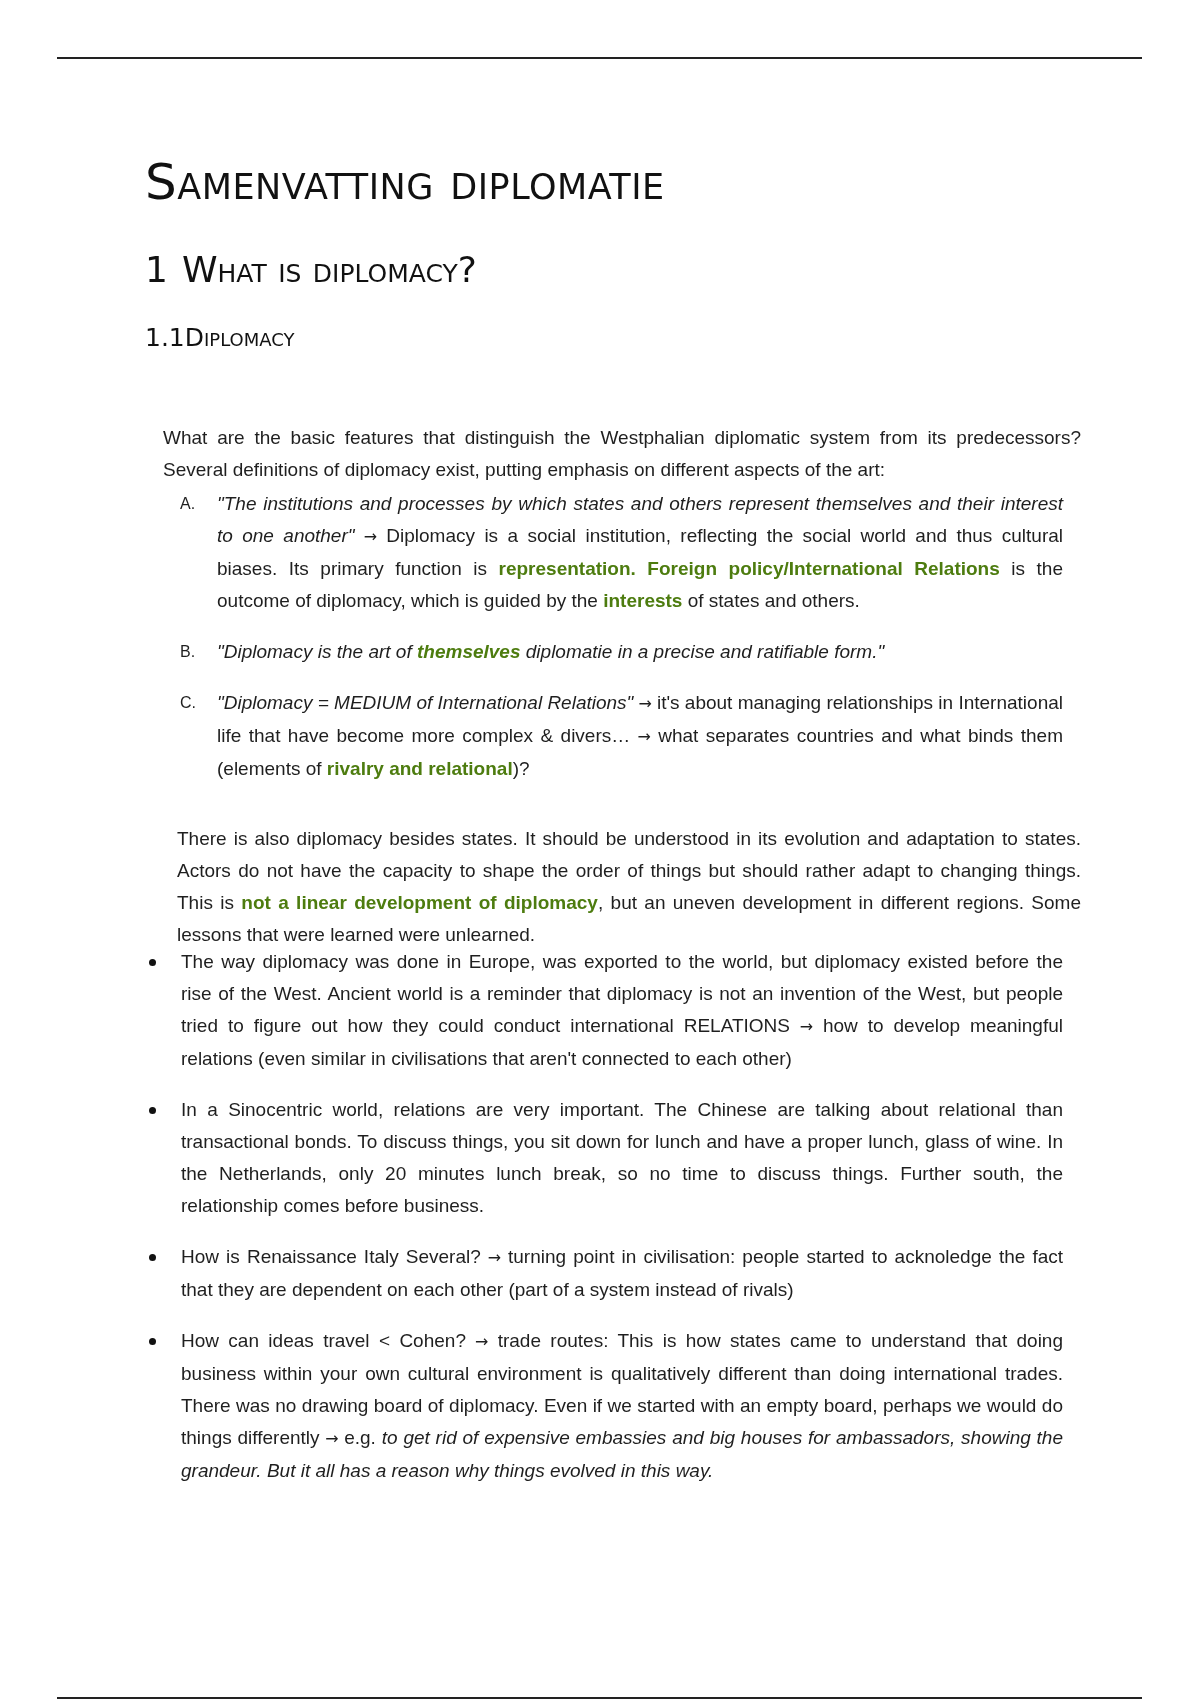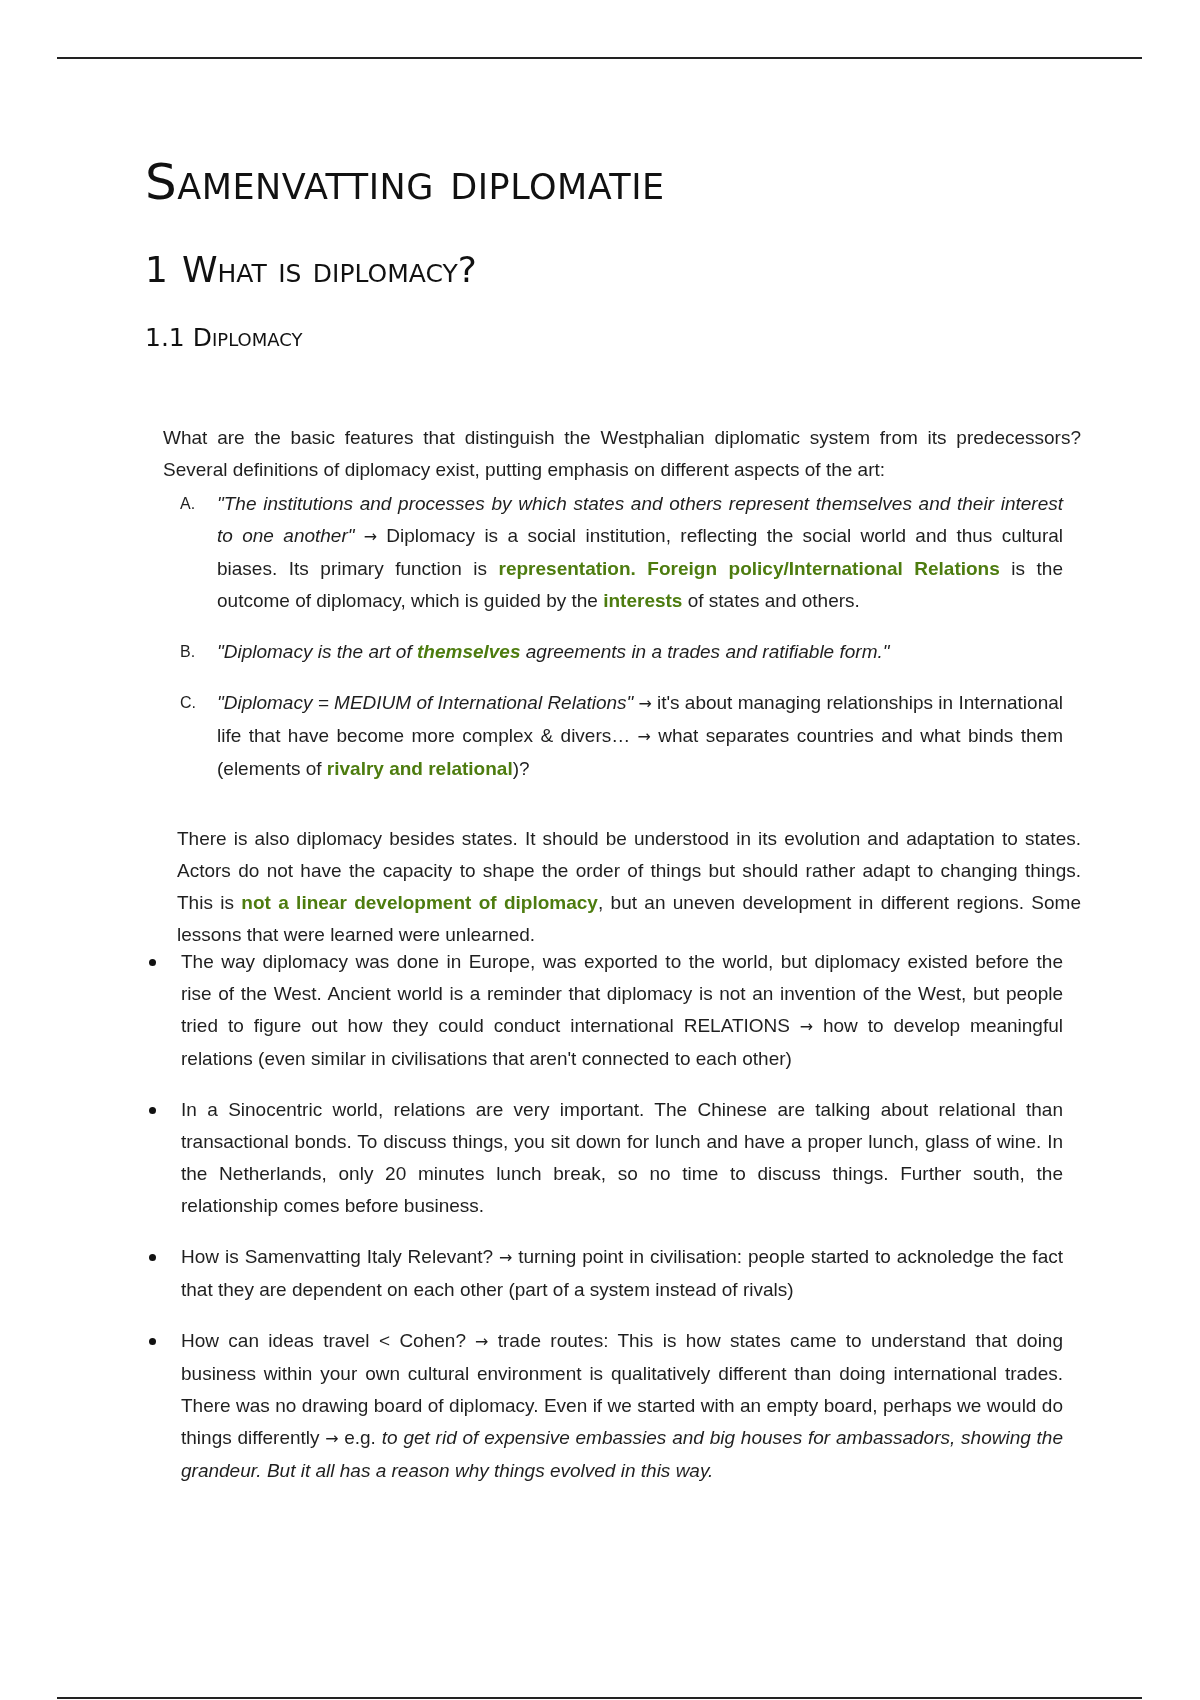--- a/index.html
+++ b/index.html
@@ -65,21 +65,21 @@
       left: 0;
       margin: 0;
       font-family: "DejaVu Sans", sans-serif;
       font-weight: normal;
       font-size: 25px;
       font-variant: small-caps;
       line-height: 32px;
       color: #111;
       white-space: nowrap;
     }
-    .h2 .num { margin-right: 8px; }
+    .h2 .num { }
 
     .body-text {
       font-family: "Liberation Sans", sans-serif;
       font-size: 19px;
       line-height: 32px;
       color: #1f1f1f;
       text-align: justify;
       margin: 18px;
     }
     .intro {
@@ -160,42 +160,42 @@
 
   <p class="body-text intro">What are the basic features that distinguish the Westphalian diplomatic system from its predecessors? Several definitions of diplomacy exist, putting emphasis on different aspects of the art:</p>
 
   <ol class="alpha-list body-text">
     <li class="item-a">
       <span class="marker">A.</span>
       <i>"The institutions and processes by which states and others represent themselves and their interest to one another"</i><span class="arrow"> → </span><span>Diplomacy is a social institution, reflecting the social world and thus cultural biases. Its primary function is </span><b>representation. Foreign policy/International Relations</b><span> is the outcome of diplomacy, which is guided by the </span><b>interests</b><span> of states and others.</span>
     </li>
     <li>
       <span class="marker">B.</span>
-      <i><span>"Diplomacy is the art of </span><b>themselves</b><span> agreements in a trades and ratifiable form."</span></i>
+      <i><span>"Diplomacy is the art of </span><b>themselves</b><span> diplomatie in a precise and ratifiable form."</span></i>
     </li>
     <li>
       <span class="marker">C.</span>
       <i>"Diplomacy = MEDIUM of International Relations"</i><span class="arrow"> → </span><span>it's about managing relationships in International life that have become more complex &amp; divers…</span><span class="arrow"> → </span><span>what separates countries and what binds them (elements of </span><b>rivalry and relational</b><span>)?</span>
     </li>
   </ol>
 
   <p class="body-text note"><span>There is also diplomacy besides states. It should be understood in its evolution and adaptation to states. Actors do not have the capacity to shape the order of things but should rather adapt to changing things. This is </span><b>not a linear development of diplomacy</b><span>, but an uneven development in different regions. Some lessons that were learned were unlearned.</span></p>
 
   <ul class="bullet-list body-text">
     <li>
       <span class="bullet"></span>
       <span>The way diplomacy was done in Europe, was exported to the world, but diplomacy existed before the rise of the West. Ancient world is a reminder that diplomacy is not an invention of the West, but people tried to figure out how they could conduct international RELATIONS</span><span class="arrow"> → </span><span>how to develop meaningful relations (even similar in civilisations that aren't connected to each other)</span>
     </li>
     <li>
       <span class="bullet"></span>
       <span>In a Sinocentric world, relations are very important. The Chinese are talking about relational than transactional bonds. To discuss things, you sit down for lunch and have a proper lunch, glass of wine. In the Netherlands, only 20 minutes lunch break, so no time to discuss things. Further south, the relationship comes before business.</span>
     </li>
     <li>
       <span class="bullet"></span>
-      <span>How is Samenvatting Italy Relevant?</span><span class="arrow"> → </span><span>turning point in civilisation: people started to acknoledge the fact that they are dependent on each other (part of a system instead of rivals)</span>
+      <span>How is Renaissance Italy Several?</span><span class="arrow"> → </span><span>turning point in civilisation: people started to acknoledge the fact that they are dependent on each other (part of a system instead of rivals)</span>
     </li>
     <li>
       <span class="bullet"></span>
       <span>How can ideas travel &lt; Cohen?</span><span class="arrow"> → </span><span>trade routes: This is how states came to understand that doing business within your own cultural environment is qualitatively different than doing international trades. There was no drawing board of diplomacy. Even if we started with an empty board, perhaps we would do things differently</span><span class="arrow"> → </span><span>e.g. </span><i>to get rid of expensive embassies and big houses for ambassadors, showing the grandeur. But it all has a reason why things evolved in this way.</i>
     </li>
   </ul>
 </div>
 
 <div class="rule bottom"></div>
 

